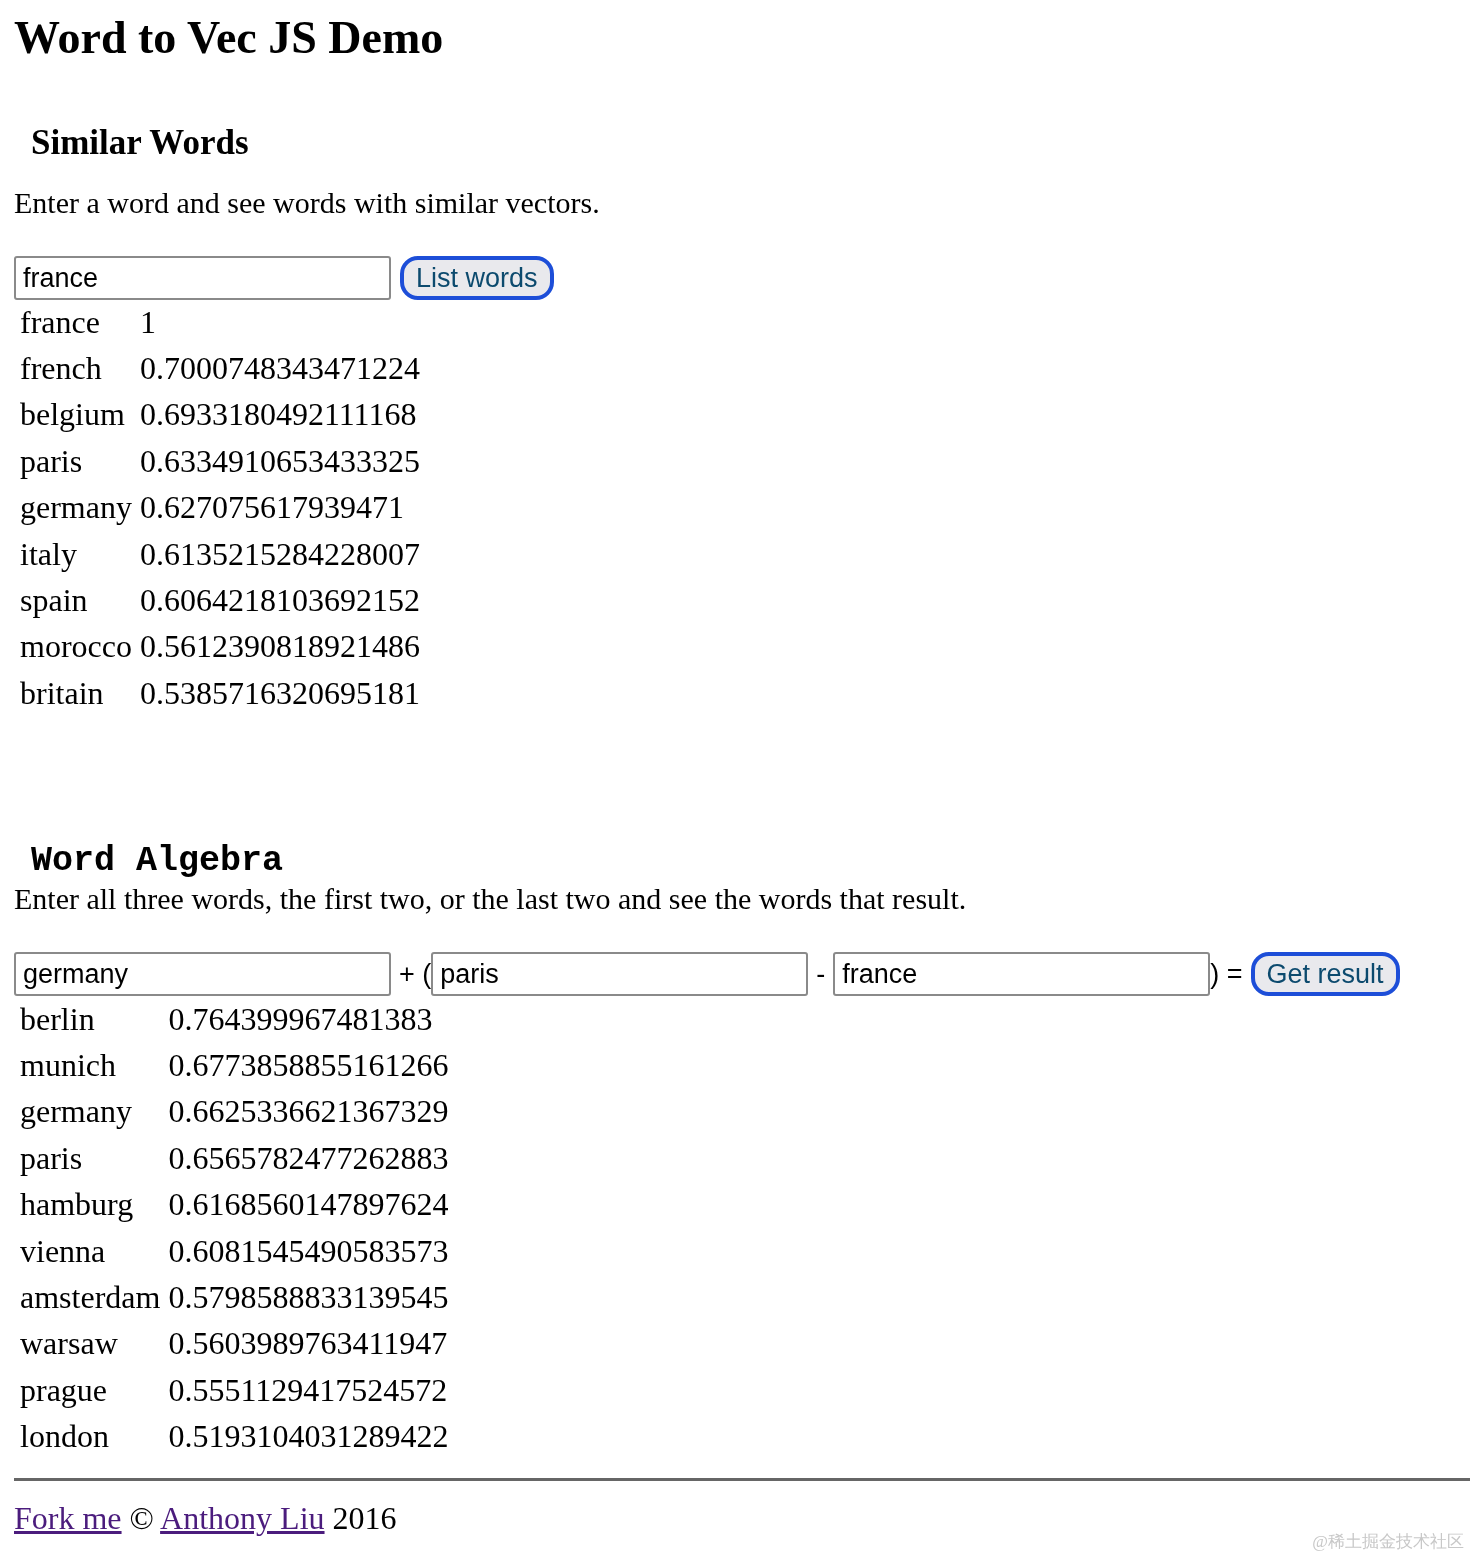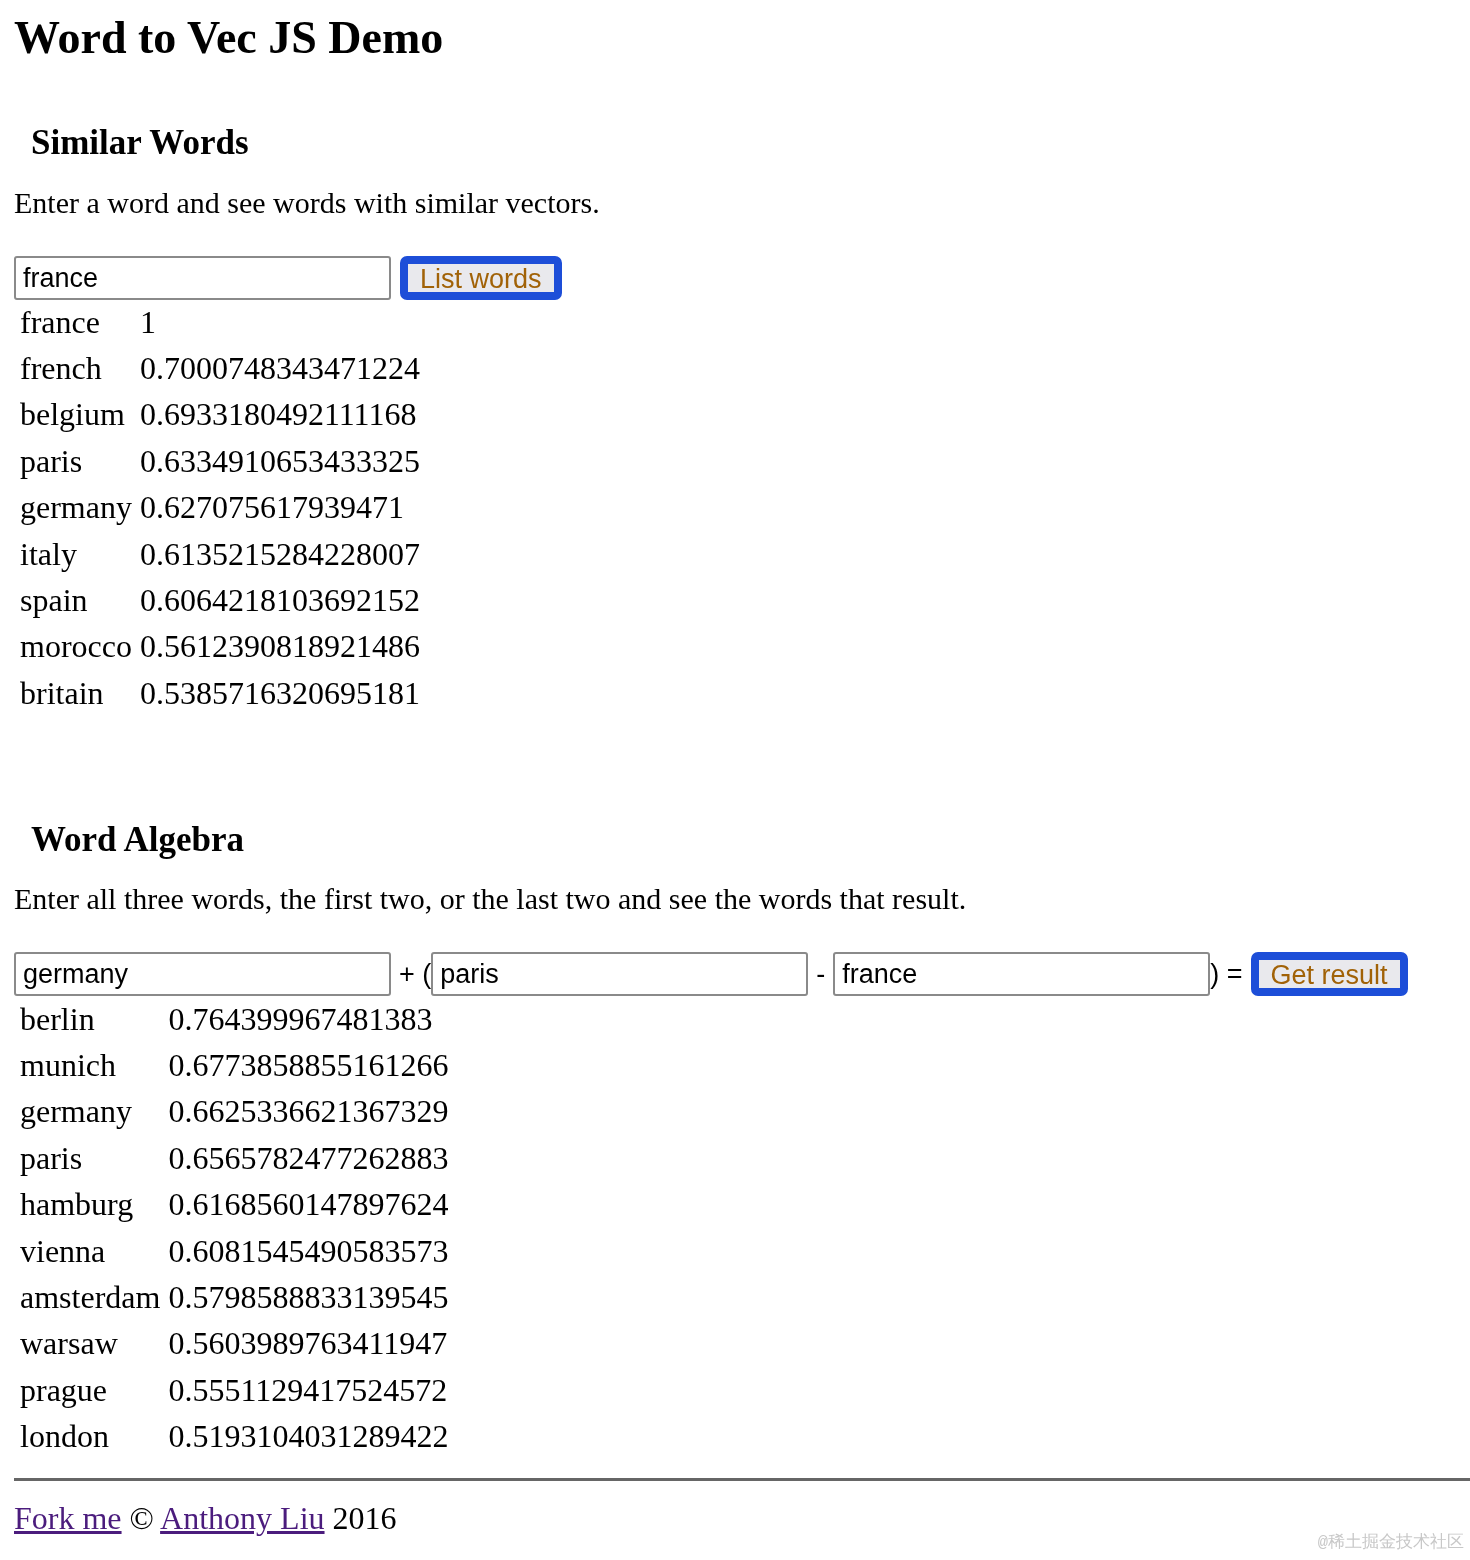--- a/index.html
+++ b/index.html
@@ -23,43 +23,43 @@
   }
   .row { position: absolute; left: 0; display: flex; align-items: center; }
   .textbox {
     box-sizing: border-box; height: 44px; width: 377px;
     border: 2px solid #8a8a8a; border-radius: 3px;
     padding: 0 7px; font-family: "Liberation Sans", "DejaVu Sans", sans-serif;
     font-size: 27px; color: #000; background: #fff; outline: none;
   }
   .btn {
     box-sizing: border-box; height: 44px; padding: 0 12px;
-    border: 8px solid #1d4ed8; border-radius: 7px; background: #e9e9ed;
+    border: 4px solid #1d4ed8; border-radius: 18px; background: #e9e9ed;
     font-family: "Liberation Sans", "DejaVu Sans", sans-serif;
-    font-size: 27px; color: #a16207; cursor: pointer;
+    font-size: 27px; color: #0c4a6e; cursor: pointer;
   }
   .op {
     font-family: "Liberation Sans", "DejaVu Sans", sans-serif;
     font-size: 27px; color: #000; padding: 0 6px; white-space: pre;
   }
   table.results {
     position: absolute; left: 4px; border-collapse: separate; border-spacing: 2px 0;
     font-size: 32px;
   }
   table.results td { padding: 0; height: 46.4px; vertical-align: middle; white-space: nowrap; }
   table.results td.word { padding-right: 6px; }
   hr.divider {
     position: absolute; left: 0; right: 0; top: 1478px; margin: 0;
     border: none; border-top: 3px solid #666; height: 0;
   }
   .footer { position: absolute; left: 0; top: 1498px; font-size: 32px; line-height: 40px; }
   .footer a { color: #4b1c7d; text-decoration: underline; text-align: center; }
   .watermark {
     position: absolute; right: 6px; top: 1530px;
-    font-family: Liberation Mono, monospace; font-size: 17px; color: #c8c8c8;
+    font-family: Liberation Serif, serif; font-size: 17px; color: #c8c8c8;
   }
 </style>
 </head>
 <body>
 
 <div class="page">
   <h1>Word to Vec JS Demo</h1>
 
   <h2 style="top:106px;">Similar Words</h2>
   <p class="desc" style="top:185px;">Enter a word and see words with similar vectors.</p>
@@ -104,21 +104,21 @@
           <td class="word">morocco</td>
           <td>0.5612390818921486</td>
         </tr>
         <tr>
           <td class="word">britain</td>
           <td>0.5385716320695181</td>
         </tr>
       </tbody>
   </table>
 
-  <h2 style="top:803px;">Word Algebra</h2>
+  <h2 style="top:824px;font-family:Liberation Mono, monospace;">Word Algebra</h2>
   <p class="desc" style="top:881px;">Enter all three words, the first two, or the last two and see the words that result.</p>
 
   <div class="row" style="top:952px;">
     <input class="textbox" type="text" value="germany" style="">
     <span class="op" style="padding:0 0 0 8px;">+ (</span>
     <input class="textbox" type="text" value="paris" style="">
     <span class="op" style="padding:0 8px;">-</span>
     <input class="textbox" type="text" value="france" style="">
     <span class="op" style="padding:0 8px 0 0;">) =</span>
     <button class="btn">Get result</button>

